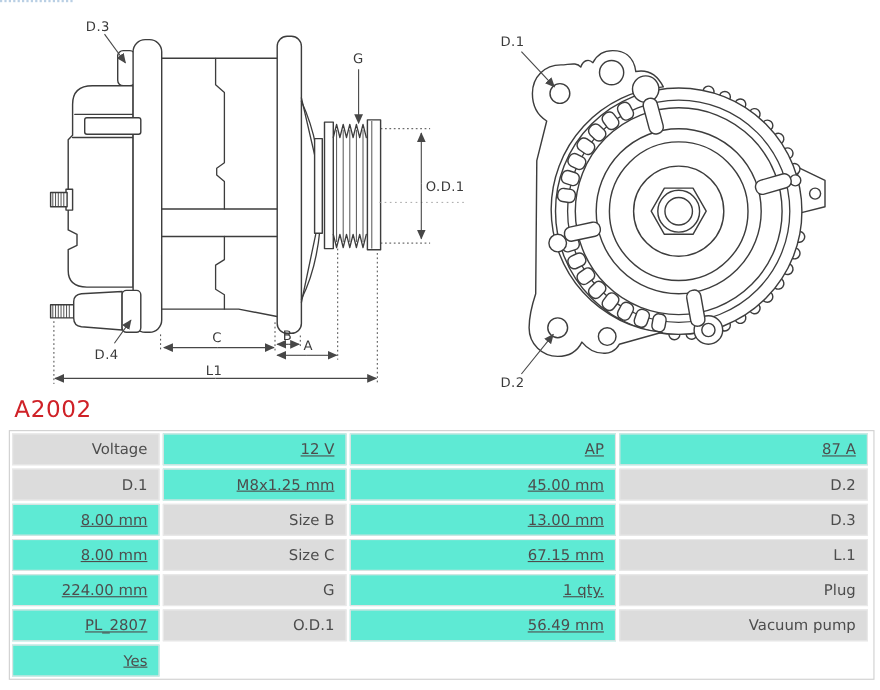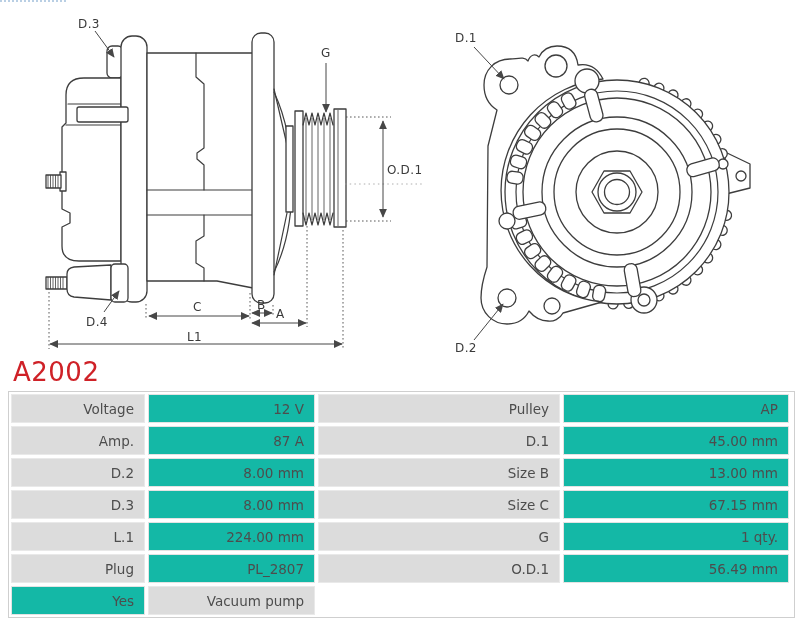--- a/index.html
+++ b/index.html
@@ -1,31 +1,31 @@
 <!DOCTYPE html>
 <html><head>
 <meta charset="utf-8">
 <style>
   html,body{margin:0;padding:0;background:#fff;width:800px;height:627px;overflow:hidden;
             font-family:"Liberation Sans",sans-serif;}
   .stage{position:relative;width:800px;height:627px;background:#fff;}
   .top-artifact{position:absolute;left:0;top:0;width:66px;height:0;
                 border-top:2px dotted #b9cfe4;}
   .drawing-wrap{position:absolute;left:0;top:4px;width:800px;height:356px;}
-  .part-code{position:absolute;left:13px;top:359px;font-size:26px;line-height:26px;
+  .part-code{position:absolute;left:13px;top:359px;font-size:21px;line-height:26px;
              letter-spacing:.5px;color:#cf2127;font-family:"DejaVu Sans",sans-serif;}
   .spec-table{position:absolute;left:8px;top:391px;width:781px;
               border:1px solid #cfcfcf;background:#fff;padding:2px;
               display:grid;grid-template-columns:134px 167px 242px 226px;
               grid-auto-rows:29px;gap:3px;}
   .cell{font-family:"DejaVu Sans",sans-serif;font-size:13.5px;line-height:29px;
         color:#4d4d4d;text-align:right;padding-right:10px;box-sizing:border-box;
         white-space:nowrap;overflow:hidden;}
   .lbl{background:#dcdcdc;border:1px solid #e9e9e9;}
-  .val{background:#14b8a6;border:1px solid #e3e3e3;}
+  .val{background:#5eead4;border:1px solid #e3e3e3;text-decoration:underline;}
   
   .fw{fill:#ffffff;stroke:#3d3d3d;stroke-width:1.3;stroke-linejoin:round;}
   .ln{fill:none;stroke:#3d3d3d;stroke-width:1.2;stroke-linejoin:round;stroke-linecap:round;}
   .thin{fill:none;stroke:#3d3d3d;stroke-width:.8;}
   .dim{fill:none;stroke:#474747;stroke-width:1;}
   .dot{fill:none;stroke:#474747;stroke-width:.9;stroke-dasharray:1.6 2.4;}
   .cl{fill:none;stroke:#9b9b9b;stroke-width:.8;stroke-dasharray:1.5 3.2;}
   .dlabel{font-family:"DejaVu Sans",sans-serif;font-size:12px;fill:#3a3a3a;letter-spacing:.4px;}
 </style>
 </head>
@@ -209,26 +209,25 @@
       <text class="dlabel" x="455" y="348">D.2</text>
     </g>
   </svg>
   </div>
 
   <div class="part-code">A2002</div>
 
   <div class="spec-table">
     <div class="cell lbl">Voltage</div>
     <div class="cell val">12 V</div>
-    <div class="cell lbl">Pulley</div>
     <div class="cell val">AP</div>
 
-    <div class="cell lbl">Amp.</div>
     <div class="cell val">87 A</div>
     <div class="cell lbl">D.1</div>
+    <div class="cell val">M8x1.25 mm</div>
 
     <div class="cell val">45.00 mm</div>
     <div class="cell lbl">D.2</div>
     <div class="cell val">8.00 mm</div>
 
     <div class="cell lbl">Size B</div>
     <div class="cell val">13.00 mm</div>
     <div class="cell lbl">D.3</div>
     <div class="cell val">8.00 mm</div>
 
@@ -237,17 +236,17 @@
     <div class="cell lbl">L.1</div>
     <div class="cell val">224.00 mm</div>
 
     <div class="cell lbl">G</div>
     <div class="cell val">1 qty.</div>
     <div class="cell lbl">Plug</div>
     <div class="cell val">PL_2807</div>
 
     <div class="cell lbl">O.D.1</div>
     <div class="cell val">56.49 mm</div>
+    <div class="cell lbl">Vacuum pump</div>
     <div class="cell val">Yes</div>
-    <div class="cell lbl">Vacuum pump</div>
   </div>
 
 </div>
 
 </body></html>

